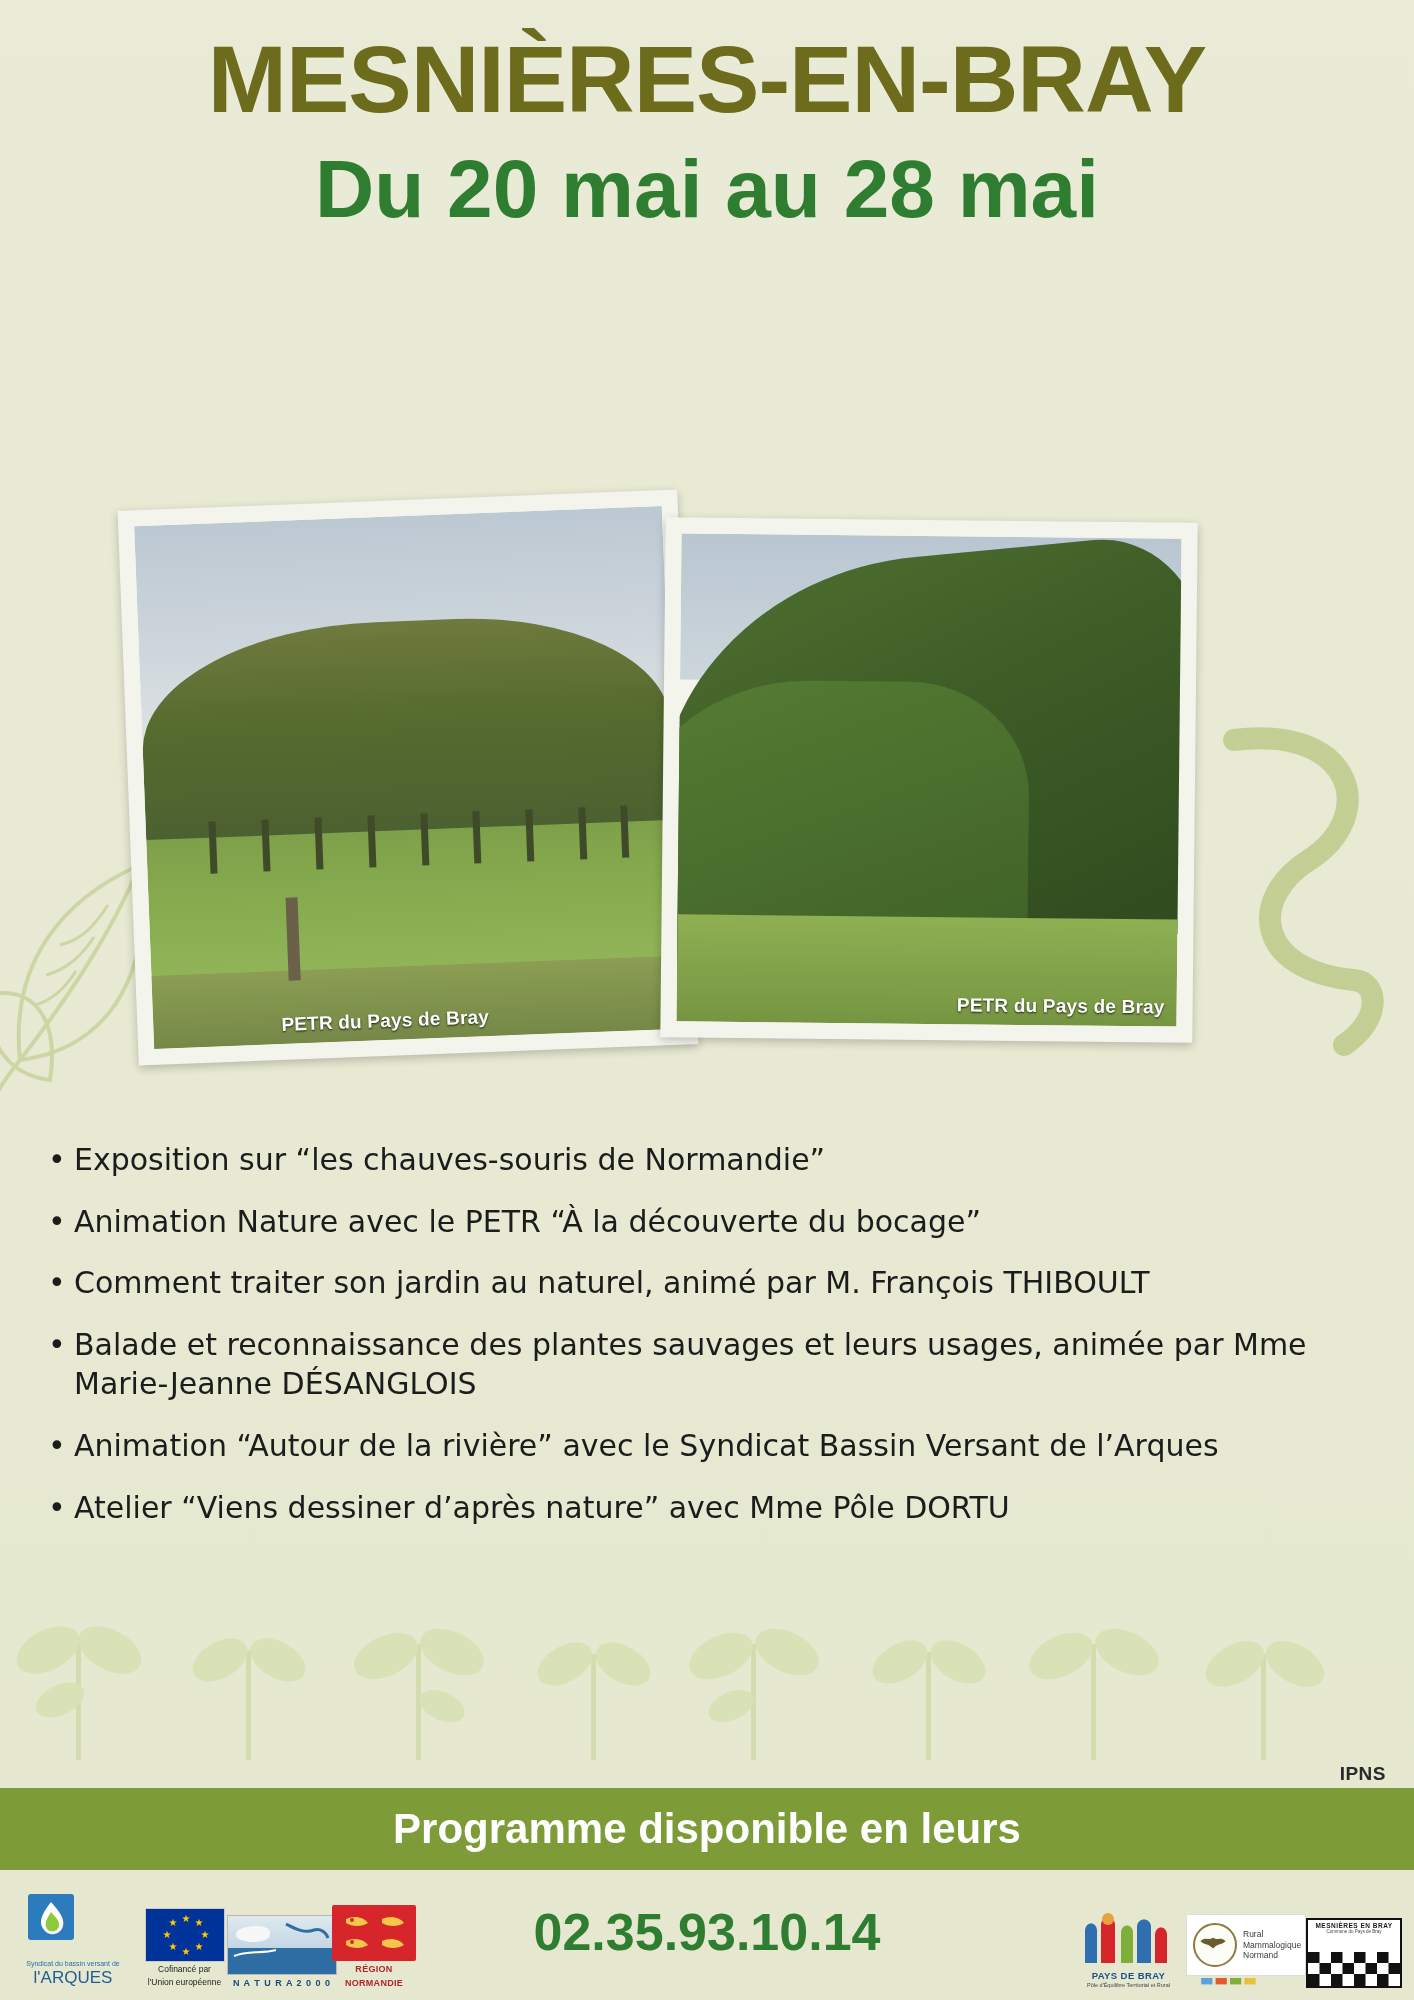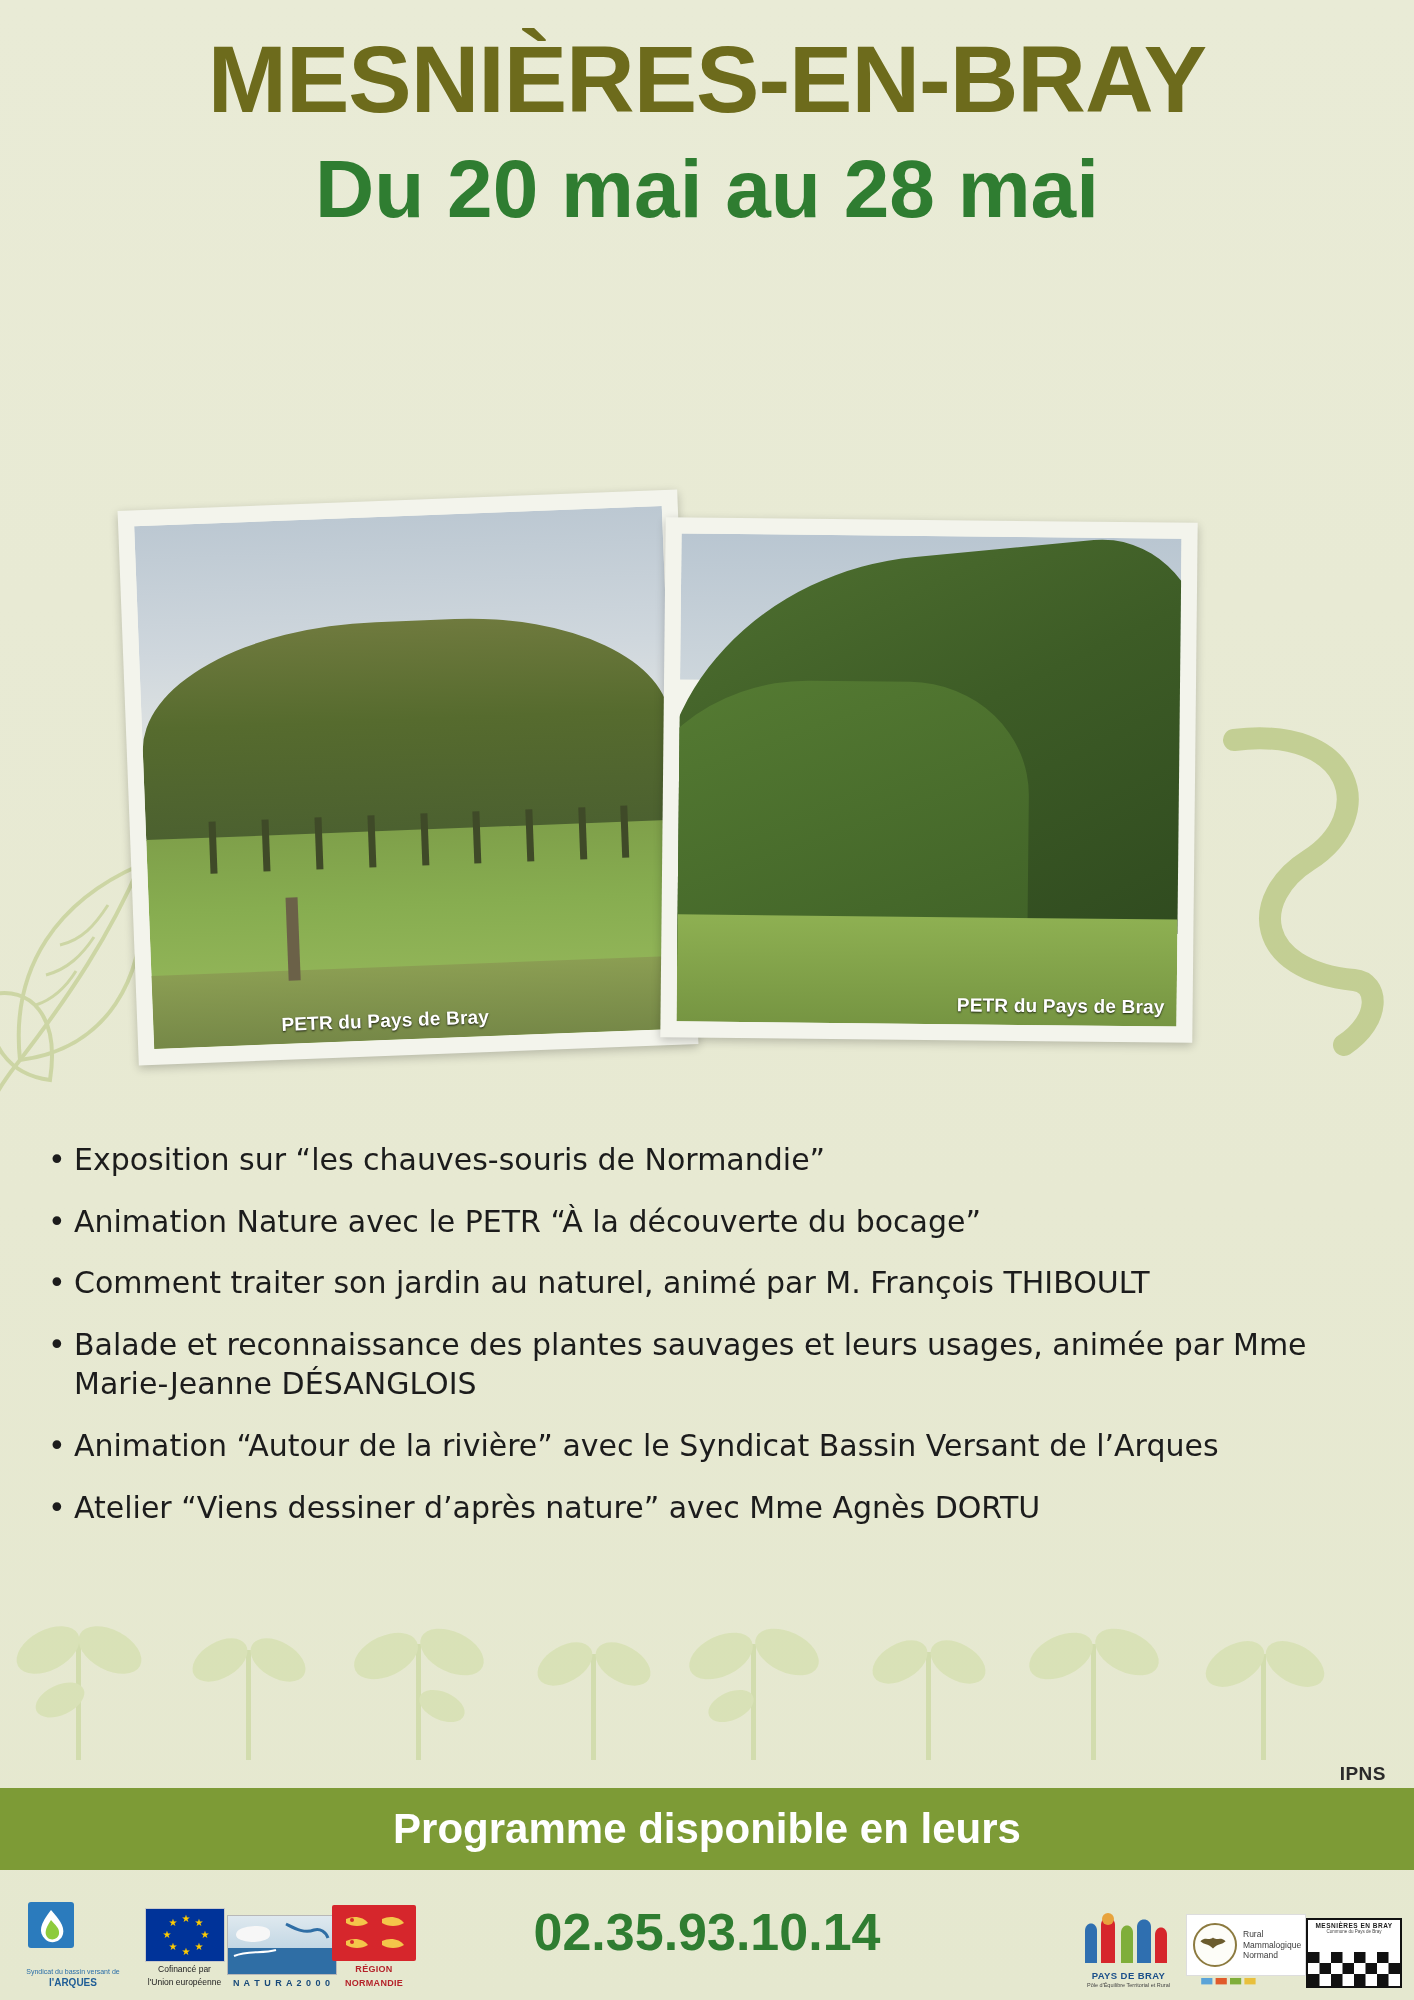--- a/index.html
+++ b/index.html
@@ -377,21 +377,21 @@
     <div class="bullet">
       <span class="dot">•</span>
       <span class="txt">Balade et reconnaissance des plantes sauvages et leurs usages, animée par Mme Marie-Jeanne DÉSANGLOIS</span>
     </div>
     <div class="bullet">
       <span class="dot">•</span>
       <span class="txt">Animation “Autour de la rivière” avec le Syndicat Bassin Versant de l’Arques</span>
     </div>
     <div class="bullet">
       <span class="dot">•</span>
-      <span class="txt">Atelier “Viens dessiner d’après nature” avec Mme Agnès DORTU</span>
+      <span class="txt">Atelier “Viens dessiner d’après nature” avec Mme Pôle DORTU</span>
     </div>
   </div>
 
   <svg class="sprouts" viewBox="0 0 1414 190" preserveAspectRatio="none">
     <g fill="#cfdda3">
       <g transform="translate(30,0)">
         <rect x="46" y="70" width="5" height="120" fill="#c3d493"></rect>
         <ellipse cx="18" cy="80" rx="34" ry="20" transform="rotate(-28 18 80)"></ellipse>
         <ellipse cx="80" cy="80" rx="34" ry="20" transform="rotate(28 80 80)"></ellipse>
         <ellipse cx="30" cy="130" rx="26" ry="15" transform="rotate(-25 30 130)"></ellipse>
@@ -447,21 +447,21 @@
 
     <div class="logo logo-arques">
       <div class="sw-box">
         <svg viewBox="0 0 110 70" width="110" height="70">
           <rect x="10" y="4" width="46" height="46" fill="#2b7bbd" rx="3"></rect>
           <path d="M33 12 C22 26 20 34 27 41 C33 47 43 44 45 36 C47 28 40 20 33 12 Z" fill="#ffffff"></path>
           <path d="M33 22 C27 31 26 36 30 40 C34 43 40 41 41 36 C42 30 37 27 33 22 Z" fill="#8ecb3c"></path>
         </svg>
       </div>
       <div style="font-size:7px;color:#2b6ea8;">Syndicat du bassin versant de</div>
-      <div style="font-size:10px;font-weight:bold;color:#1f5d96;">l'ARQUES</div>
+      <div style="font-size:17px;font-weight:normal;color:#1f5d96;">l'ARQUES</div>
     </div>
 
     <div class="logo logo-eu">
       <div class="eu-flag">
         <span class="eu-star" style="left:36px; top:5px;">★</span>
         <span class="eu-star" style="left:49px; top:9px;">★</span>
         <span class="eu-star" style="left:55px; top:21px;">★</span>
         <span class="eu-star" style="left:49px; top:33px;">★</span>
         <span class="eu-star" style="left:36px; top:38px;">★</span>
         <span class="eu-star" style="left:23px; top:33px;">★</span>

